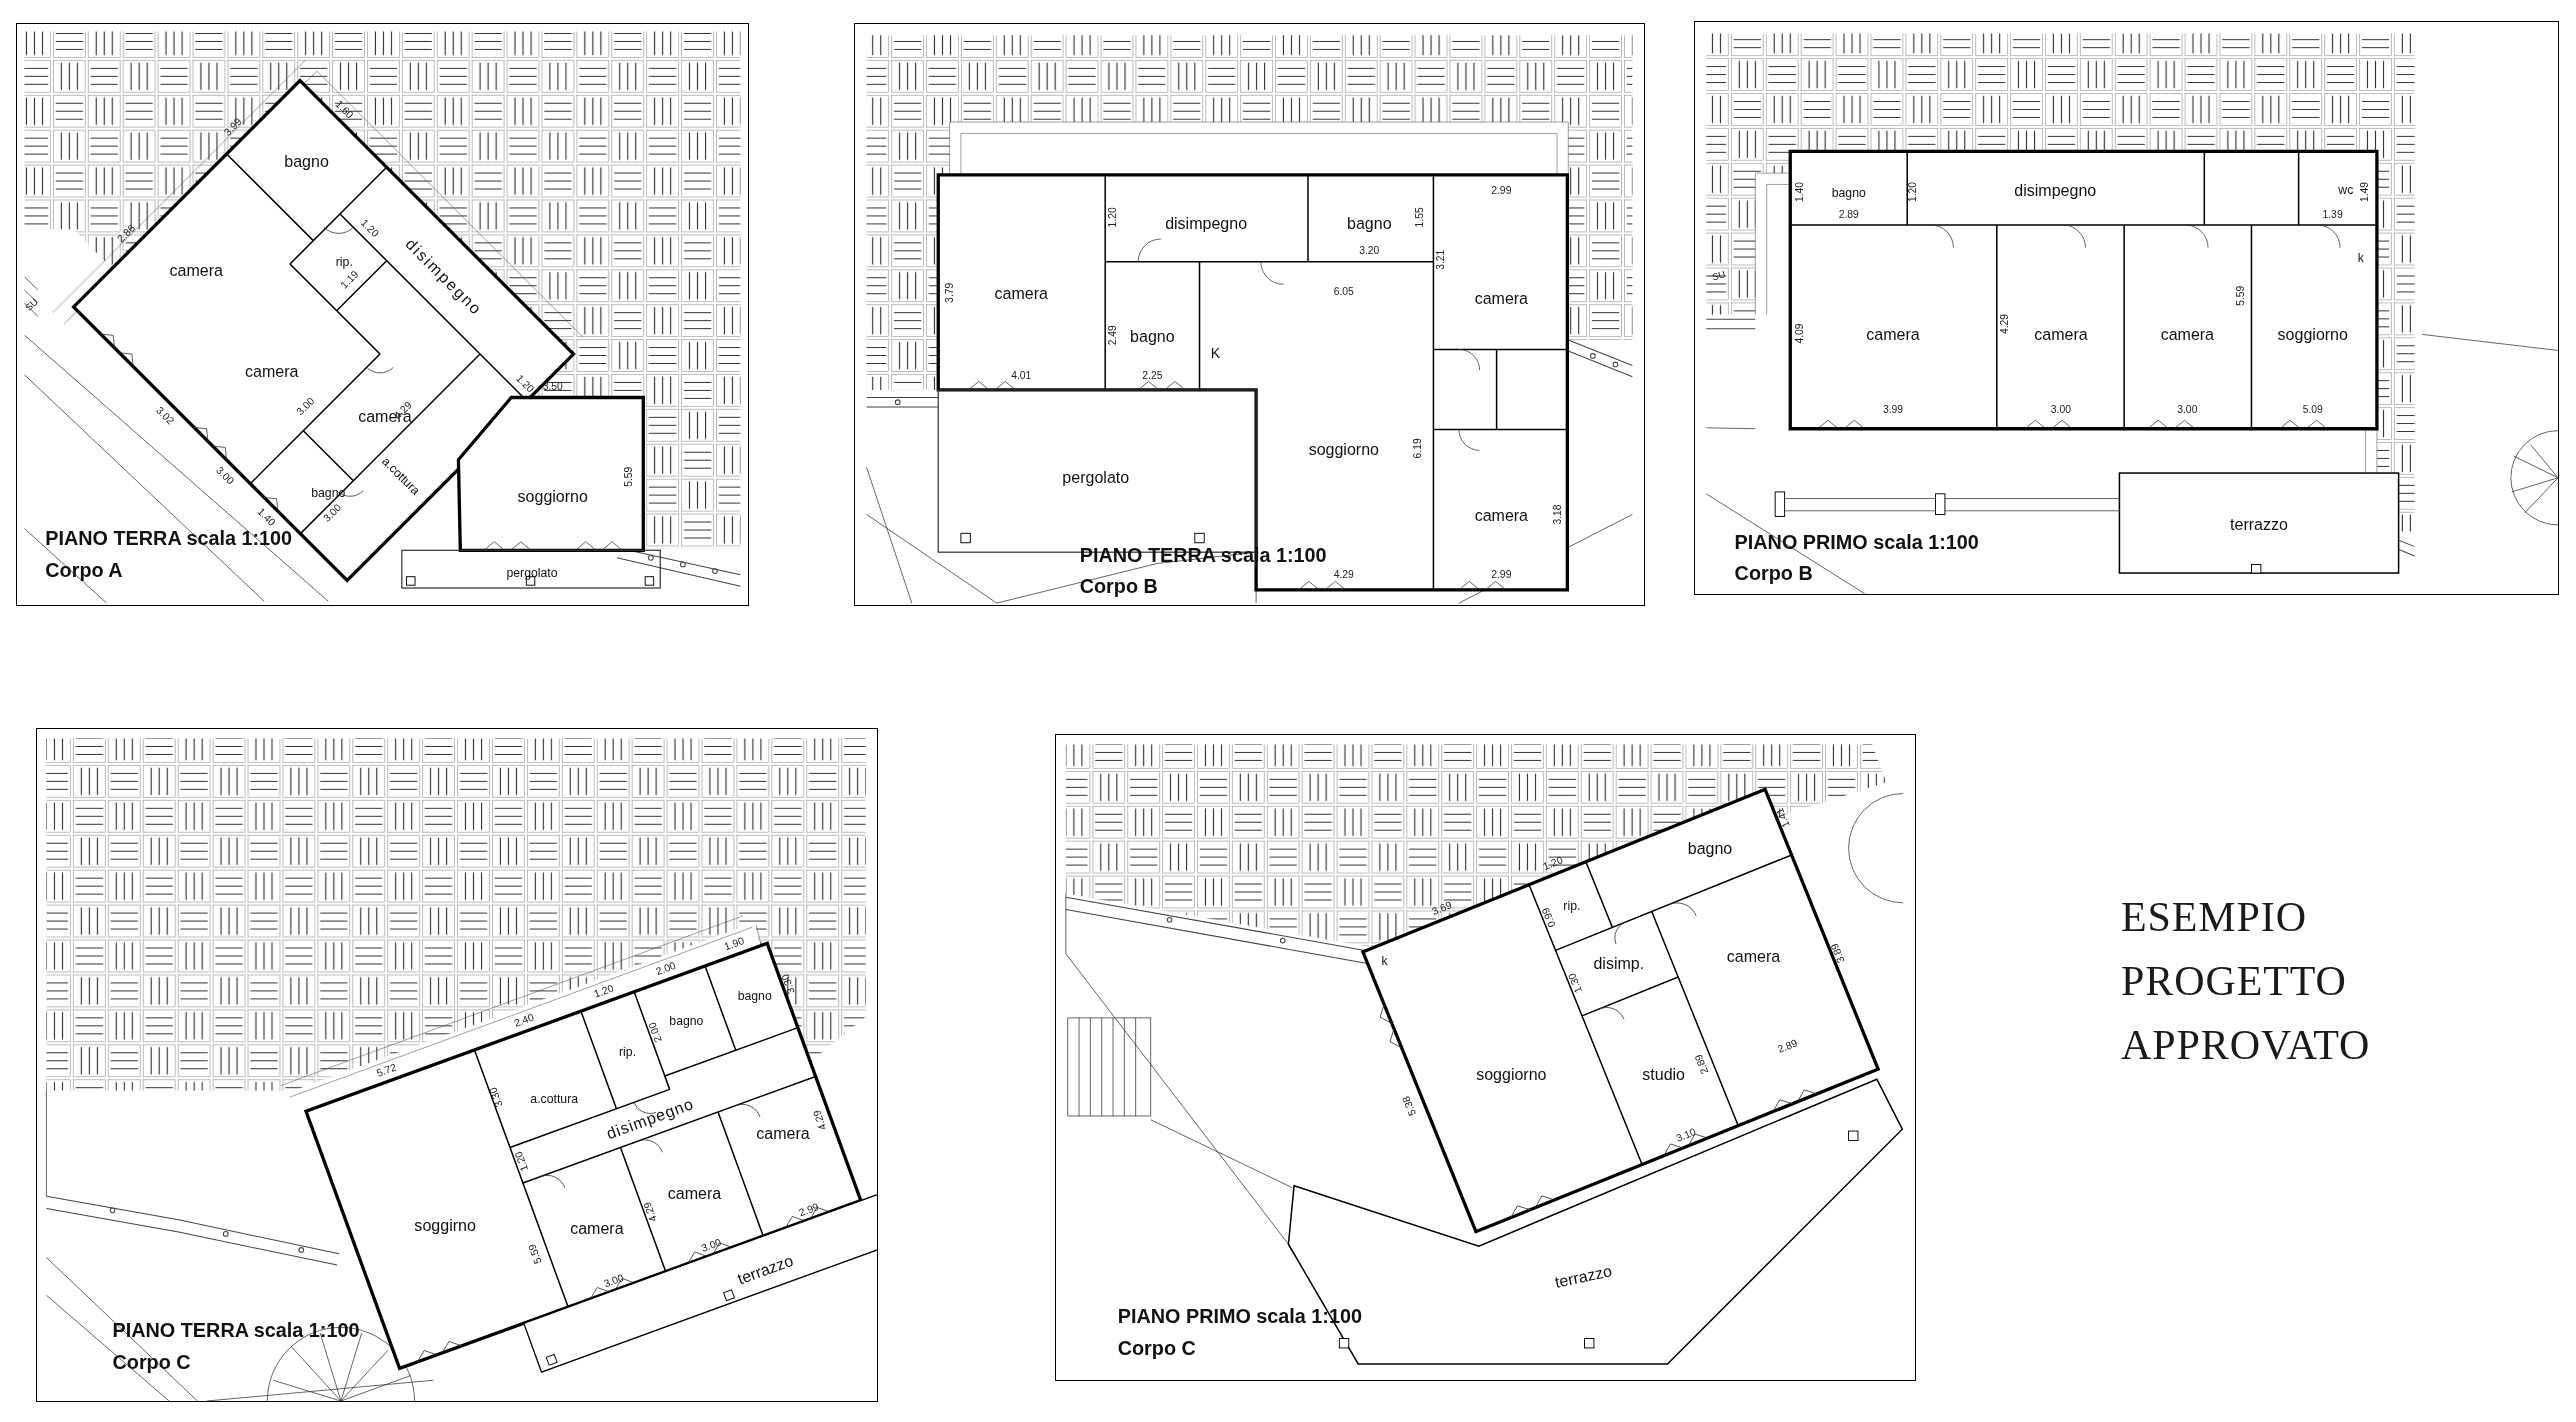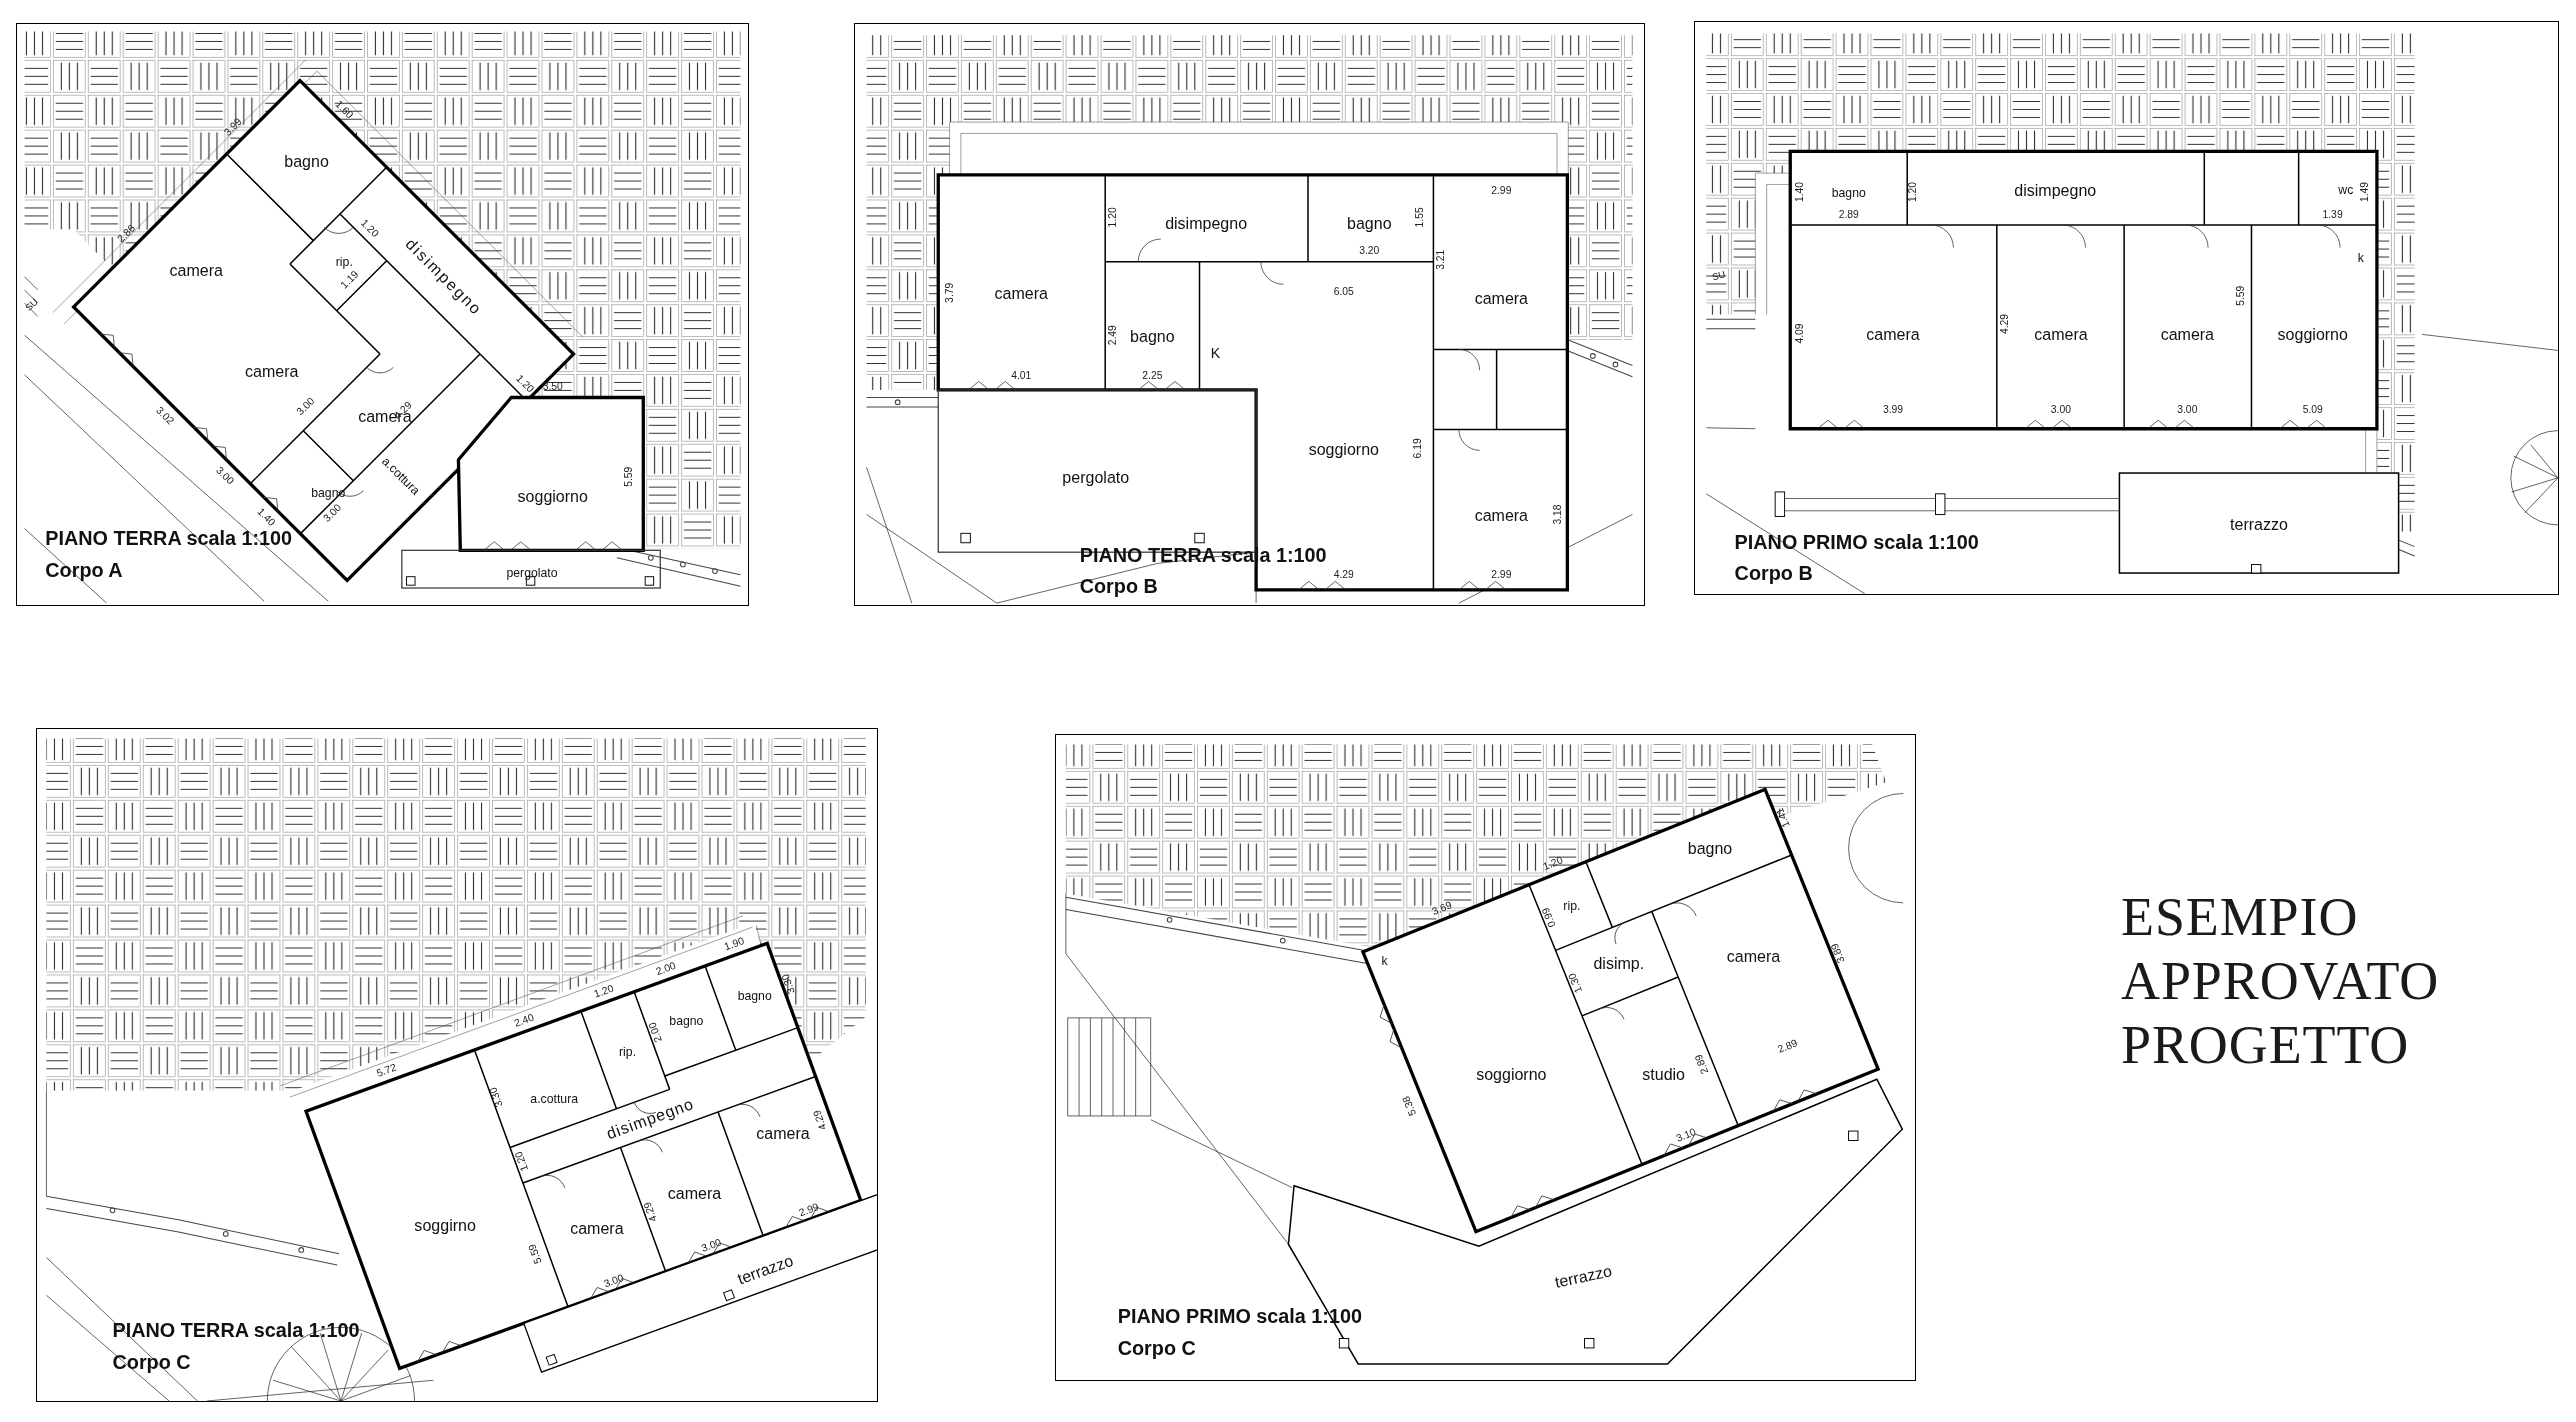--- a/index.html
+++ b/index.html
@@ -17,21 +17,21 @@
   .post{fill:#fff;stroke:#000;stroke-width:1;}
   text{fill:#111;}
   .rm{font-size:17px;text-anchor:middle;}
   .rm-s{font-size:13px;text-anchor:middle;}
   .let{font-size:15px;text-anchor:middle;}
   .dim{font-size:11px;text-anchor:middle;fill:#222;}
   .cap{font-size:21px;font-weight:bold;text-anchor:start;}
   .su{font-size:10px;text-anchor:middle;}
   
   #side-text{position:absolute;left:2121px;top:885px;width:443px;
-             font-family:"Liberation Serif",serif;font-size:54px;line-height:64px;
+             font-family:"Liberation Serif",serif;font-size:42px;line-height:64px;
              color:#1a1a1a;letter-spacing:0.9px;}
 </style>
 </head>
 <body>
 
 <div id="page">
 
 <svg width="0" height="0" style="position:absolute">
   <defs>
     <pattern id="weave" width="74" height="74" patternUnits="userSpaceOnUse">
@@ -311,18 +311,18 @@
       <text class="dim" transform="translate(292,245) rotate(-90)">2.89</text>
       <text class="dim" x="245" y="312">3.10</text>
     </g>
     <text class="cap" x="65" y="624">PIANO PRIMO scala 1:100</text>
     <text class="cap" x="65" y="657">Corpo C</text>
   </svg>
 </figure>
 
 <div id="side-text">
   <div>ESEMPIO</div>
+  <div>PROGETTO</div>
   <div>APPROVATO</div>
-  <div>PROGETTO</div>
 </div>
 
 </div>
 
 
 </body></html>

